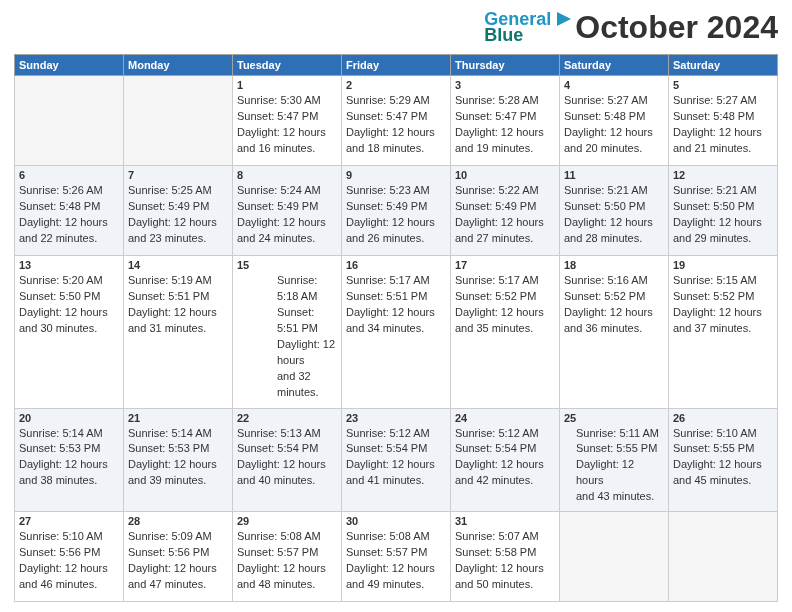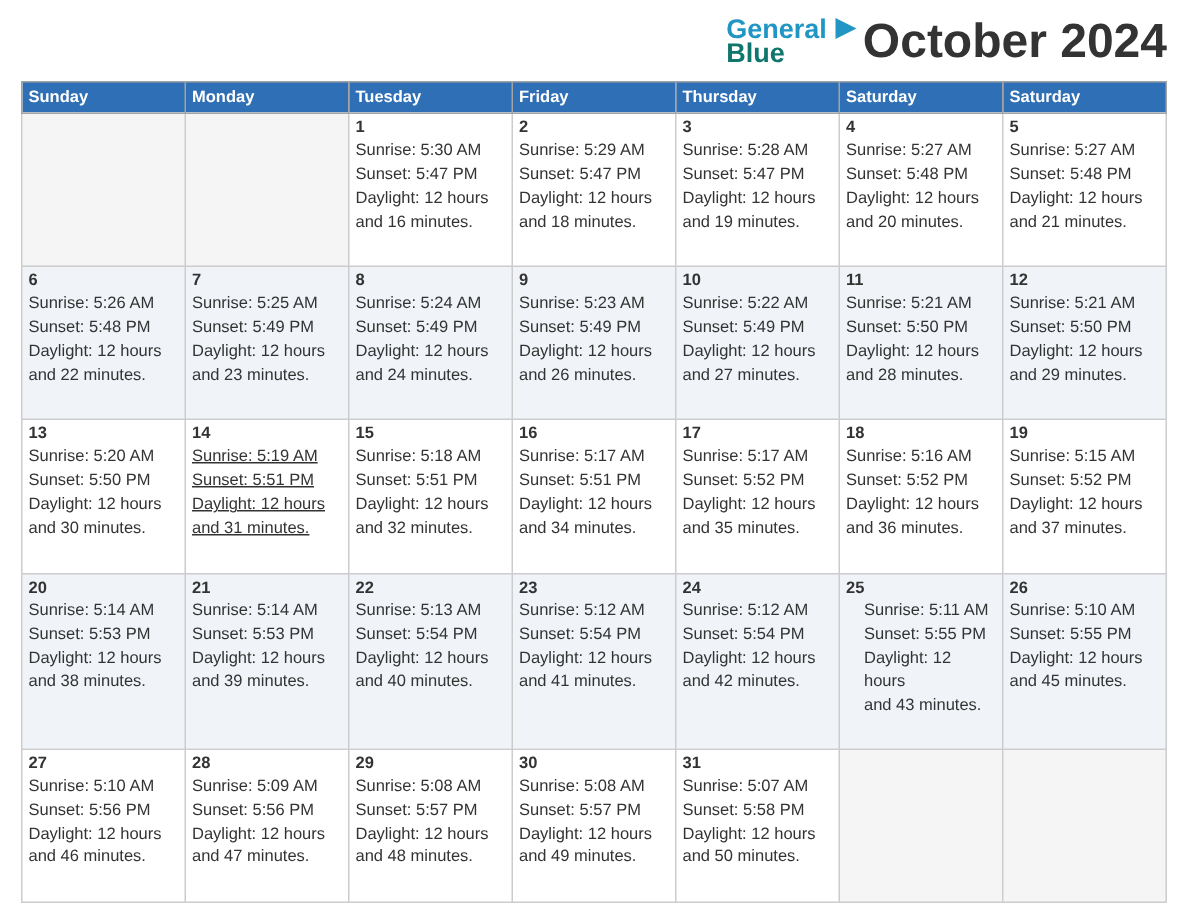--- a/index.html
+++ b/index.html
@@ -222,28 +222,28 @@
         <tr>
           <td>
             <div class="day-num">13</div>
             <div class="day-info" style="white-space: pre-line;">Sunrise: 5:20 AM
 Sunset: 5:50 PM
 Daylight: 12 hours
 and 30 minutes.</div>
           </td>
           <td>
             <div class="day-num">14</div>
-            <div class="day-info" style="white-space: pre-line; text-decoration: underline;">Sunrise: 5:19 AM
+            <div class="day-info" style="white-space: pre-line;">Sunrise: 5:19 AM
 Sunset: 5:51 PM
 Daylight: 12 hours
 and 31 minutes.</div>
           </td>
           <td>
             <div class="day-num">15</div>
-            <div class="day-info" style="white-space: pre-line;">Sunrise: 5:18 AM
+            <div class="day-info" style="white-space: pre-line; margin-left: 40px;">Sunrise: 5:18 AM
 Sunset: 5:51 PM
 Daylight: 12 hours
 and 32 minutes.</div>
           </td>
           <td>
             <div class="day-num">16</div>
             <div class="day-info" style="white-space: pre-line;">Sunrise: 5:17 AM
 Sunset: 5:51 PM
 Daylight: 12 hours
 and 34 minutes.</div>

